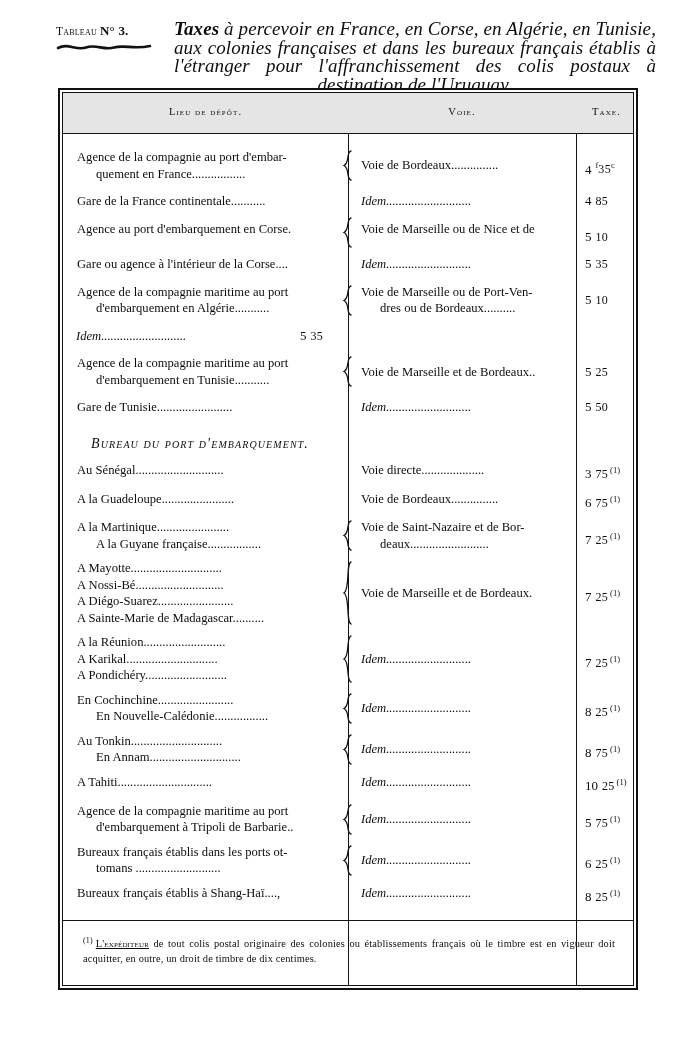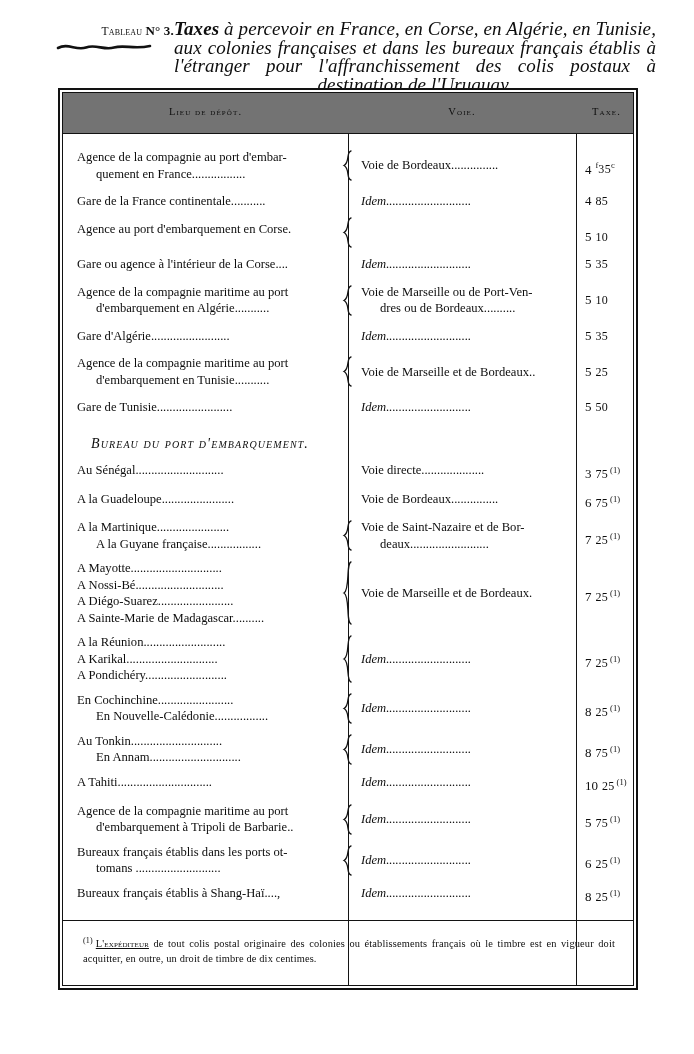--- a/index.html
+++ b/index.html
@@ -37,21 +37,20 @@
     width: 118px;
     flex: 0 0 118px;
     padding-top: 3px;
   }
   .caption-label {
     font-variant: small-caps;
     font-size: 11.5px;
     letter-spacing: 0.2px;
     white-space: nowrap;
     font-family: "Liberation Serif", serif;
-    text-align: right;
   }
   .caption-label .num {
     font-variant: normal;
     font-size: 13px;
     font-weight: bold;
   }
   .swash {
     margin-top: 2px;
     width: 96px;
     height: 12px;
@@ -107,21 +106,21 @@
   .vrule.c1 { left: 285px; }
   .vrule.c2 { left: 513px; }
 
   
   .thead {
     height: 40px;
     flex: 0 0 40px;
     position: relative;
     border-bottom: 1.6px solid #131313;
     z-index: 5;
-    background: #737373;
+    background: #e5e5e5;
   }
   .thead .th {
     position: absolute;
     top: 13px;
     font-variant: small-caps;
     font-size: 10.5px;
     letter-spacing: 1.1px;
     text-align: center;
     font-family: "Liberation Serif", serif;
   }
@@ -328,20 +327,21 @@
             <div class="row">
               <div class="cell cell-lieu">
                 <div class="lieu-line">Agence au port d'embarquement en Corse.</div>
                 <div class="brace">
                   <svg width="12" height="31" viewBox="0 0 12 31">
                     <path d="M9 1 C4 2, 8 12.5, 2 15.5 C8 18.5, 4 29, 9 30" fill="none" stroke="#141414" stroke-width="1.3" stroke-linecap="round"></path>
                   </svg>
                 </div>
               </div>
               <div class="cell cell-voie">
+                <div class="voie-line">Voie de Marseille ou de Nice et de</div>
               </div>
               <div class="cell cell-taxe" style="padding-top: 8.25px;">
                 <div class="taxe-val"><span class="num1">5</span><span class="cents">10</span></div>
               </div>
             </div>
             <div class="row-gap"></div>
             <div class="row">
               <div class="cell cell-lieu">
                 <div class="lieu-line">Gare ou agence à l'intérieur de la Corse....</div>
               </div>
@@ -366,23 +366,20 @@
               <div class="cell cell-voie">
                 <div class="voie-line">Voie de Marseille ou de Port-Ven-</div>
                 <div class="voie-line hang2">dres ou de Bordeaux..........</div>
               </div>
               <div class="cell cell-taxe" style="padding-top: 8.25px;">
                 <div class="taxe-val"><span class="num1">5</span><span class="cents">10</span></div>
               </div>
             </div>
             <div class="row-gap"></div>
             <div class="row">
-              <div class="cell cell-lieu">
-                <div class="lieu-line">Gare d'Algérie.........................</div>
-              </div>
               <div class="cell cell-voie">
                 <div class="voie-line idem">Idem...........................</div>
               </div>
               <div class="cell cell-taxe">
                 <div class="taxe-val"><span class="num1">5</span><span class="cents">35</span></div>
               </div>
             </div>
             <div class="row-gap"></div>
             <div class="row">
               <div class="cell cell-lieu">

